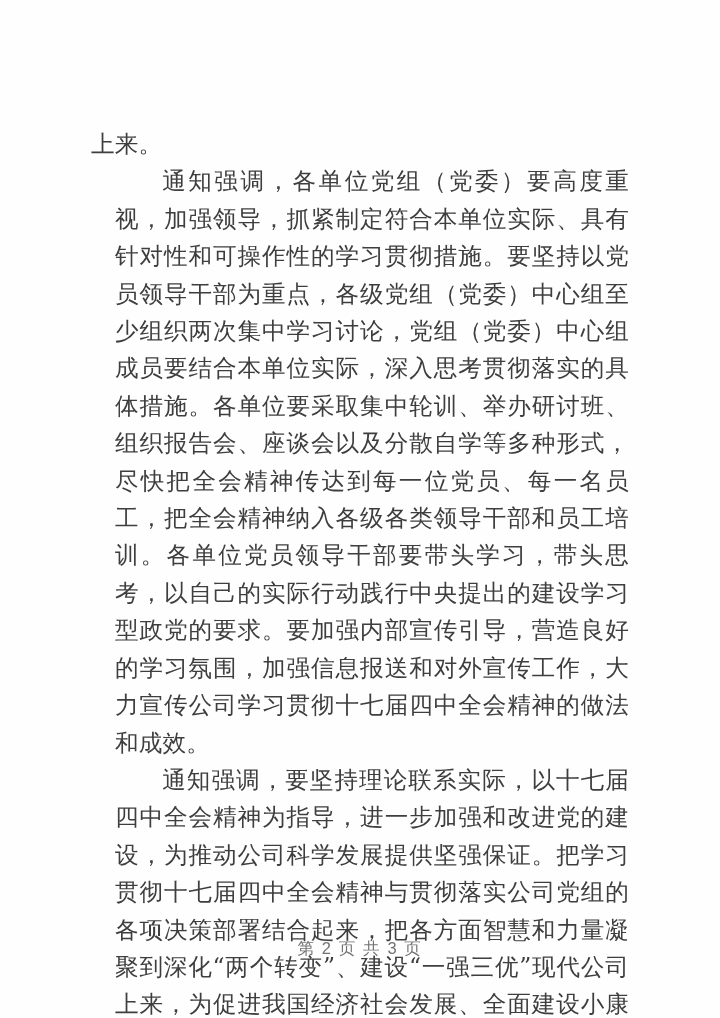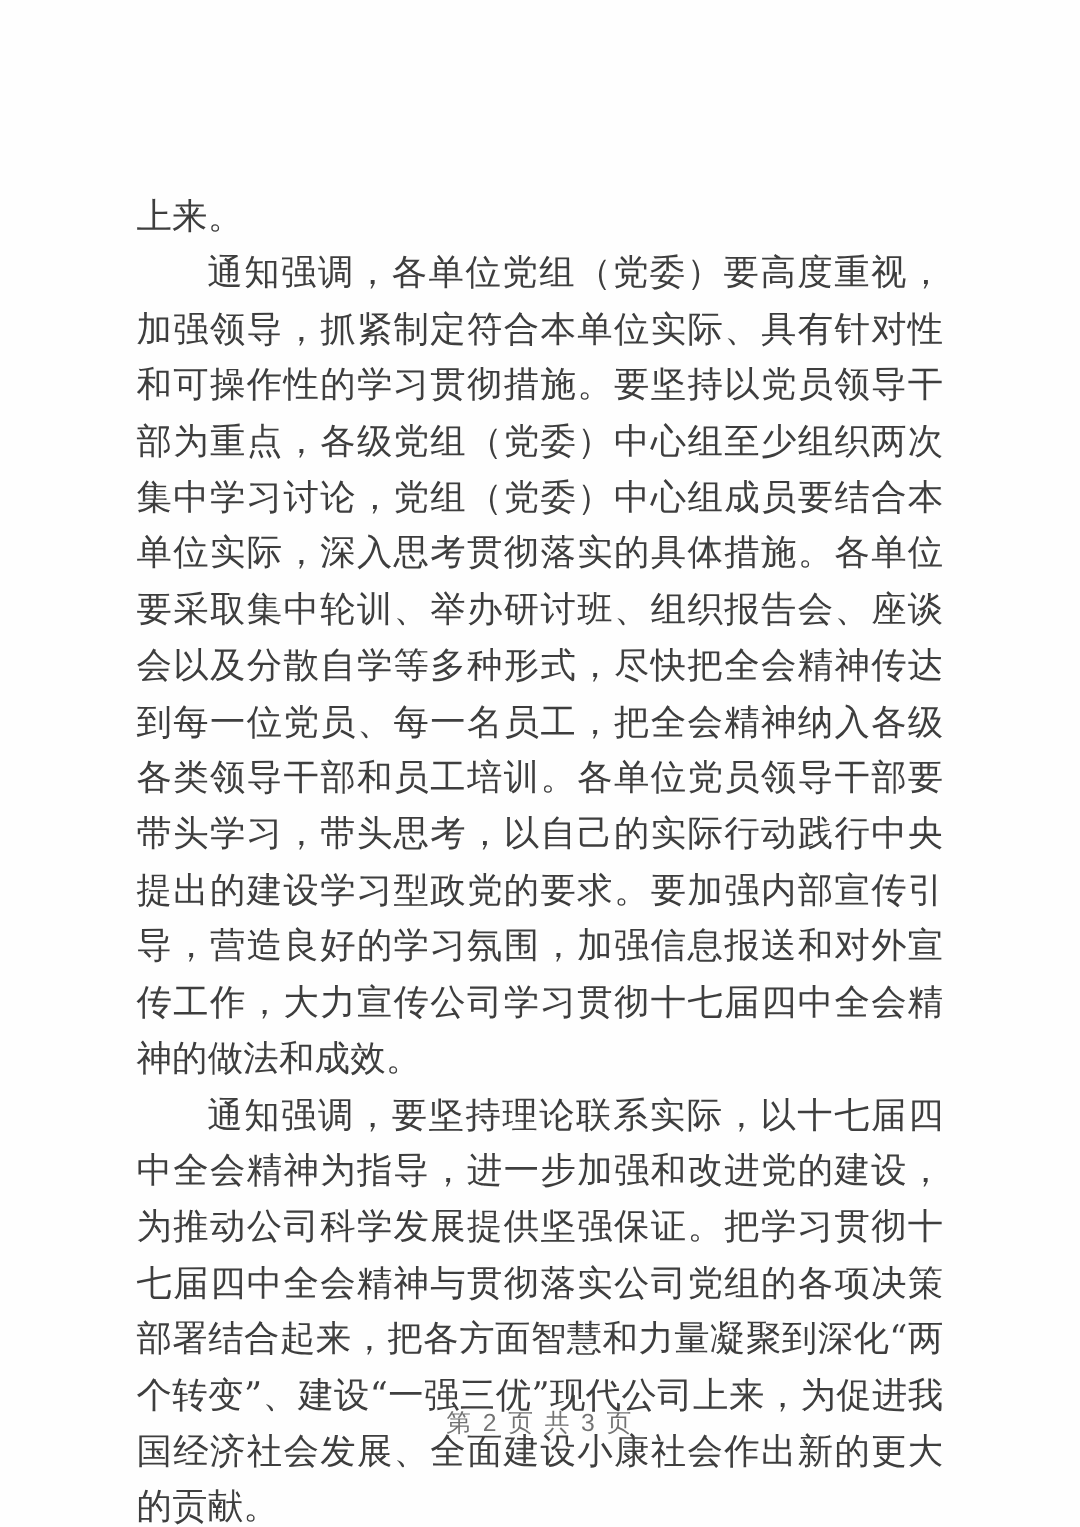--- a/index.html
+++ b/index.html
@@ -38,20 +38,21 @@
     text-align: justify;
     text-justify: inter-ideograph;
     letter-spacing: 0.15px;
     font-family: "DejaVu Serif", "Liberation Serif", serif;
     text-indent: 0;
     -webkit-font-smoothing: antialiased;
   }
 
   .para.indent {
     text-indent: 2em;
+    margin-left: 24px;
   }
 
   
   .para {
     filter: contrast(0.97);
     opacity: 0.92;
   }
 
   .footer {
     position: absolute;

